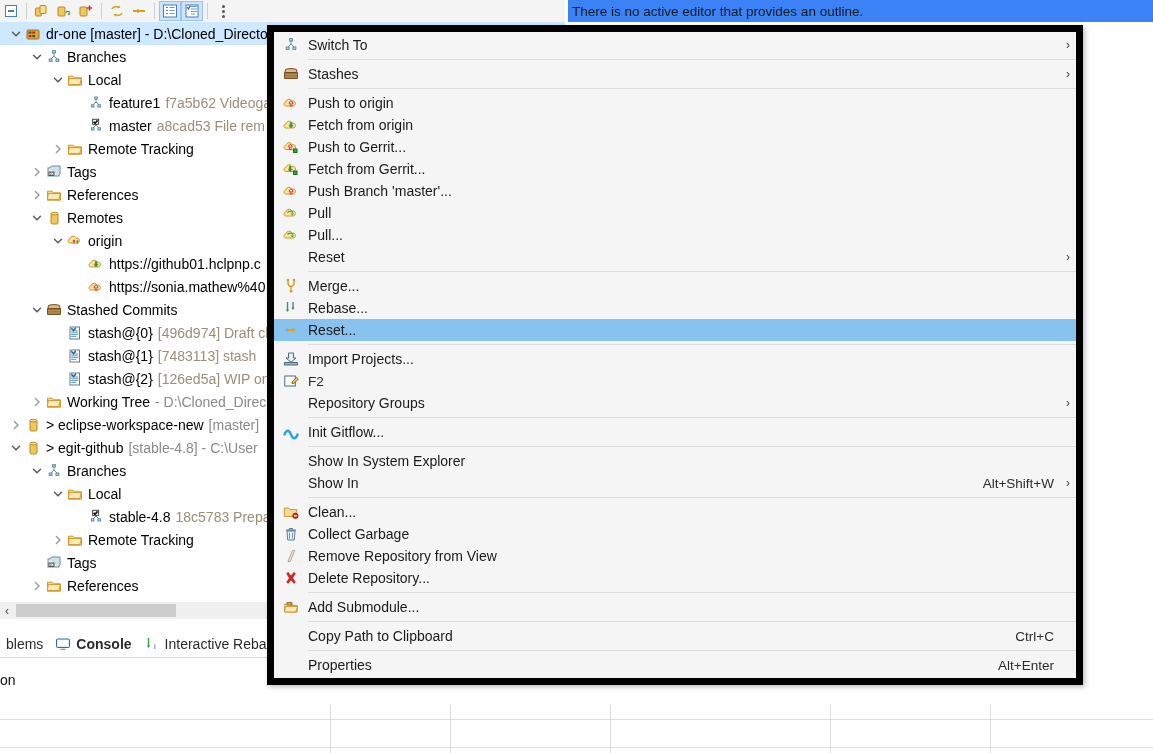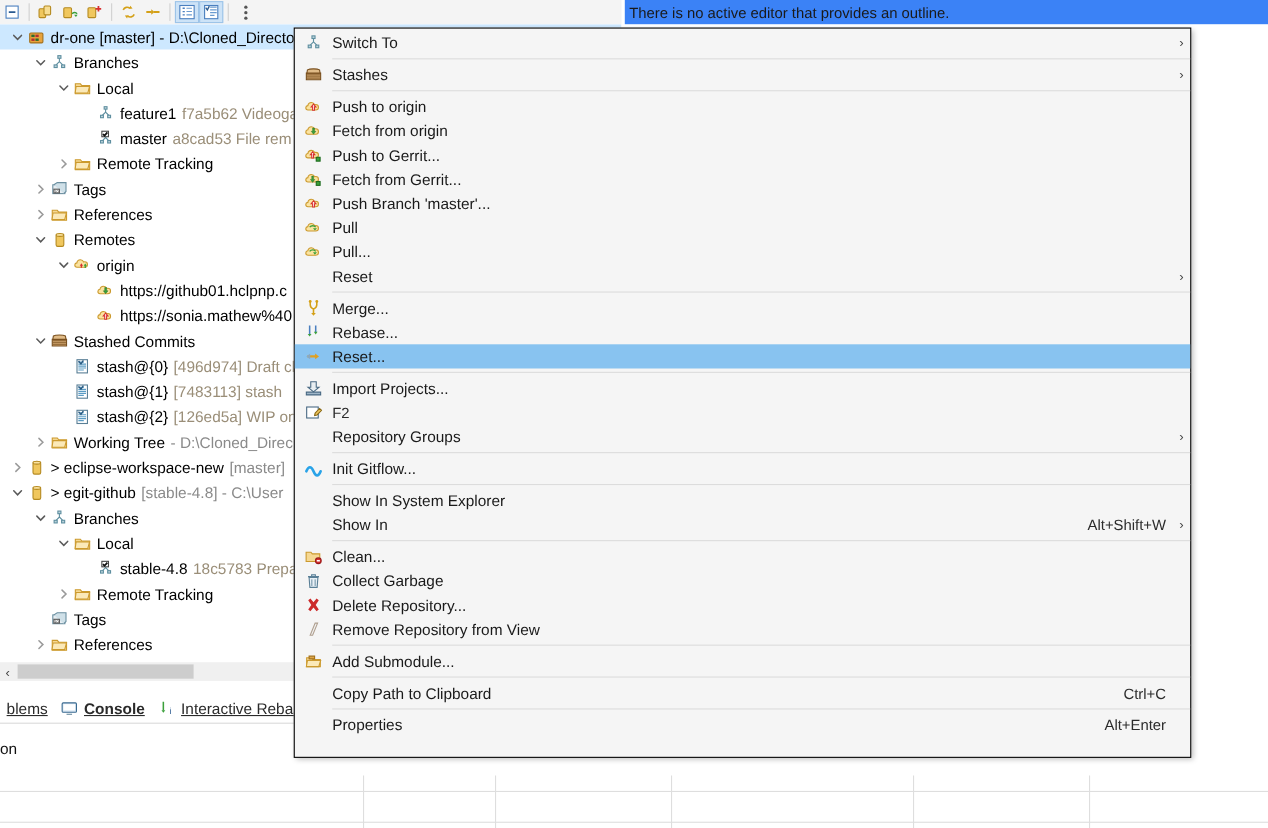--- a/index.html
+++ b/index.html
@@ -72,21 +72,21 @@
   }
 
   
   .tabbar {
     position: absolute; left: 0; top: 630px; width: 565px; height: 28px;
     background: #ffffff; display: flex; align-items: center;
     border-bottom: 1px solid #d4d4d4;
   }
   .tab {
     display: flex; align-items: center; height: 28px;
-    padding: 0 6px; font-size: 14px; color: #2a2a2a; text-decoration: underline;
+    padding: 0 6px; font-size: 14px; color: #2a2a2a;
   }
   .tab.active { font-weight: bold; }
   .tab .tab-icon { margin-right: 5px; display: flex; align-items: center; }
 
   .tab-body {
     position: absolute; left: 0; top: 658px; width: 565px; height: 45px;
     background: #ffffff; padding: 14px 0 0 0; font-size: 14px; color: #111;
   }
 
   
@@ -94,23 +94,23 @@
     position: absolute; left: 0; top: 705px; width: 1153px; height: 48px;
     background: #ffffff;
   }
   .grid-line-v { position: absolute; top: 0; width: 1px; height: 48px; background: #dedede; }
   .grid-line-h { position: absolute; left: 0; width: 1153px; height: 1px; background: #dedede; }
 
   
   .ctx-menu {
     position: absolute; left: 267px; top: 25px; width: 816px;
     background: #f5f5f5;
-    border: 1px solid #000000;
+    border: 7px solid #000000;
     box-shadow: 2px 2px 5px rgba(0,0,0,0.26);
-    padding: 2px 0 18px 0;
+    padding: 2px 0 2px 0;
   }
   .ctx-item {
     position: relative; height: 22px;
     display: flex; align-items: center;
     padding-left: 0; font-size: 14px; color: #1a1a1a;
     white-space: nowrap;
   }
   .ctx-item.highlight { background: #88c3f0; }
   .ctx-icon {
     width: 34px; flex: 0 0 34px;
@@ -842,34 +842,34 @@
             <path d="M6.5 6.7v6M9.5 6.7v6" stroke="#5a7f96" stroke-width=".8"></path>
           </svg>
         </div>
         <div class="ctx-label">Collect Garbage</div>
         <div class="ctx-accel"></div>
         <div class="ctx-arrow"></div>
       </div>
       <div class="ctx-item">
         <div class="ctx-icon">
           <svg width="16" height="16" viewBox="0 0 16 16" xmlns="http://www.w3.org/2000/svg">
+            <path d="M5 13.5L9.5 2.5h2.2L7.2 13.5z" fill="#f0f0f0" stroke="#b0a090"></path>
+          </svg>
+        </div>
+        <div class="ctx-label">Remove Repository from View</div>
+        <div class="ctx-accel"></div>
+        <div class="ctx-arrow"></div>
+      </div>
+      <div class="ctx-item">
+        <div class="ctx-icon">
+          <svg width="16" height="16" viewBox="0 0 16 16" xmlns="http://www.w3.org/2000/svg">
             <path d="M3.2 3.6l2-1.5L8 5.5l2.8-3.4 2 1.5L10 7.9l2.8 4.3-2 1.5L8 10.3l-2.8 3.4-2-1.5L6 7.9z" fill="#cc2a2a"></path>
           </svg>
         </div>
         <div class="ctx-label">Delete Repository...</div>
-        <div class="ctx-accel"></div>
-        <div class="ctx-arrow"></div>
-      </div>
-      <div class="ctx-item">
-        <div class="ctx-icon">
-          <svg width="16" height="16" viewBox="0 0 16 16" xmlns="http://www.w3.org/2000/svg">
-            <path d="M5 13.5L9.5 2.5h2.2L7.2 13.5z" fill="#f0f0f0" stroke="#b0a090"></path>
-          </svg>
-        </div>
-        <div class="ctx-label">Remove Repository from View</div>
         <div class="ctx-accel"></div>
         <div class="ctx-arrow"></div>
       </div>
       <div class="ctx-sep"></div>
       <div class="ctx-item">
         <div class="ctx-icon">
           <svg width="16" height="16" viewBox="0 0 16 16" xmlns="http://www.w3.org/2000/svg">
             <path d="M1.8 5h4.4l1.2 1.5h6.8v6.5H1.8z" fill="#f6d892" stroke="#cc9a2e"></path>
             <path d="M2.5 7.4h12l-1.7 5.6H1.5z" fill="#fbe9b8" stroke="#cc9a2e"></path>
             <path d="M4 3.5h5v2.5H4z" fill="#e0a848" stroke="#a2701d"></path>

